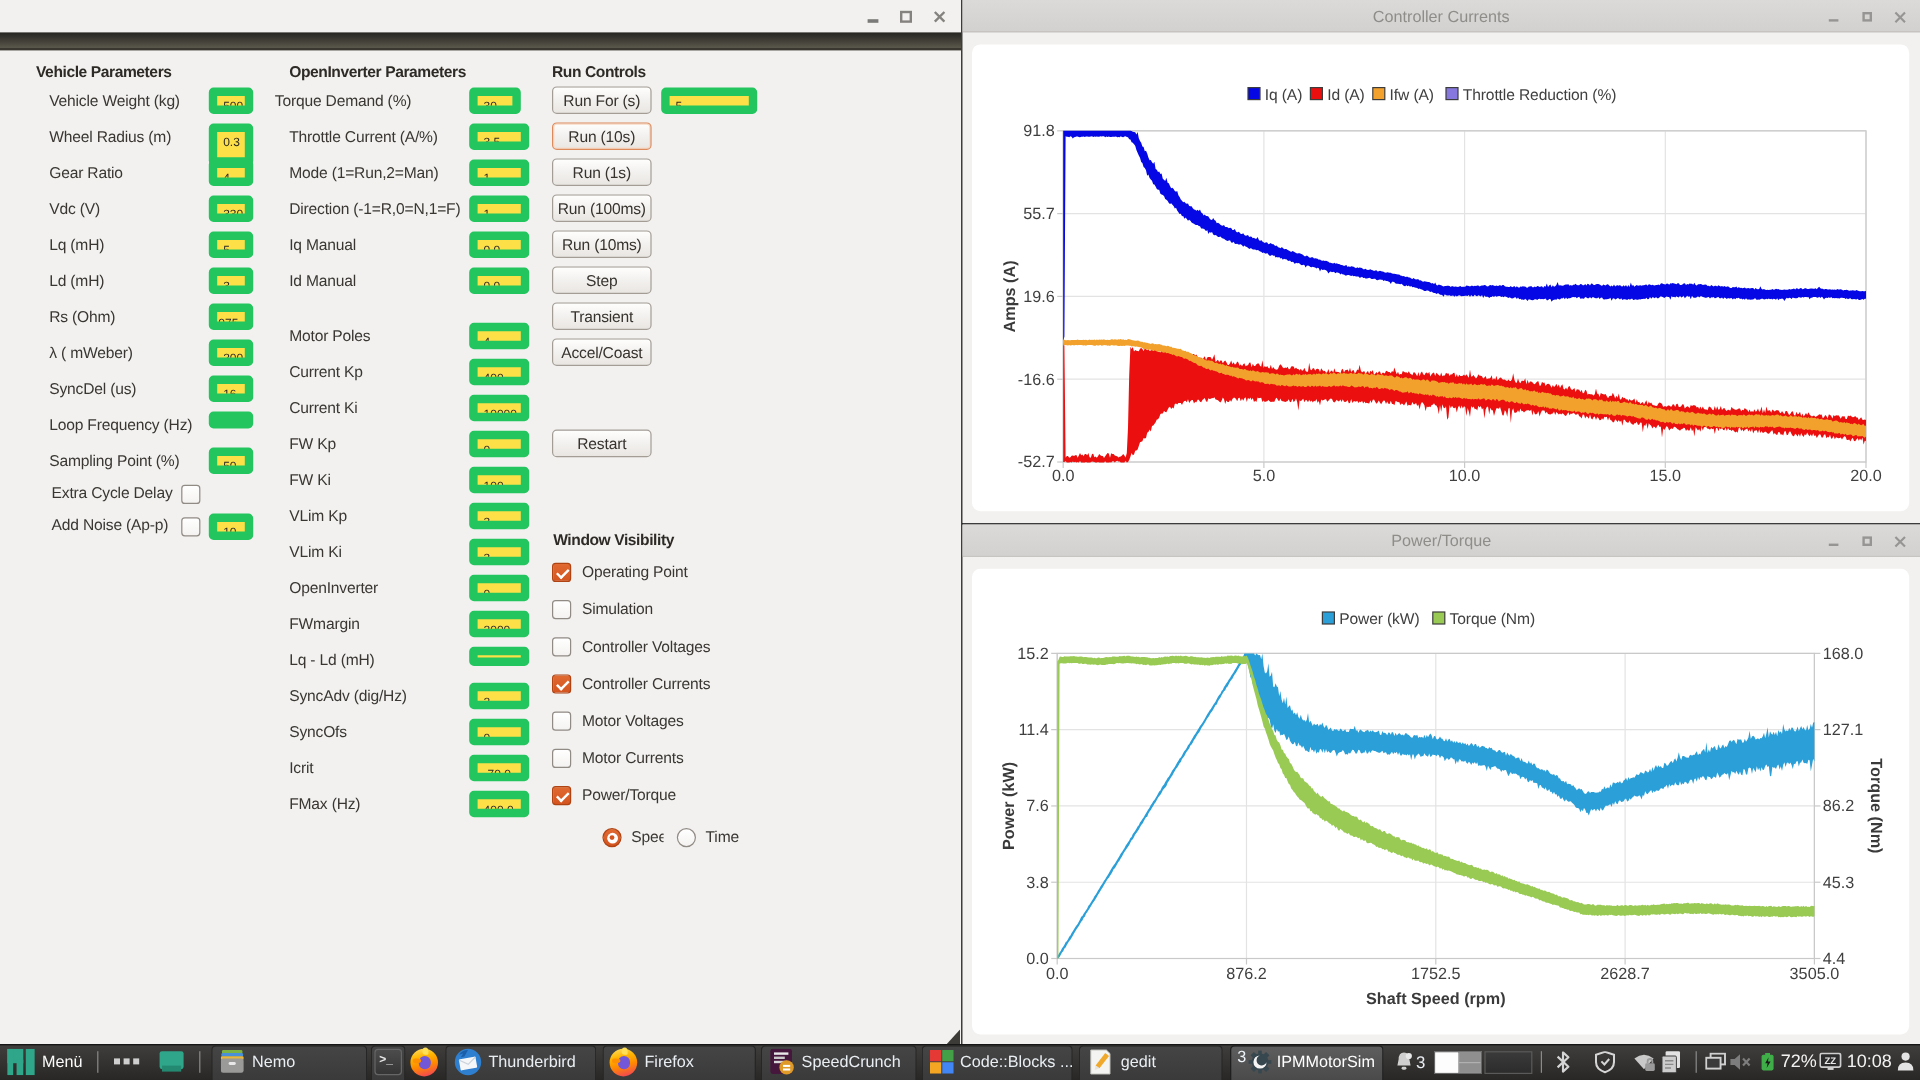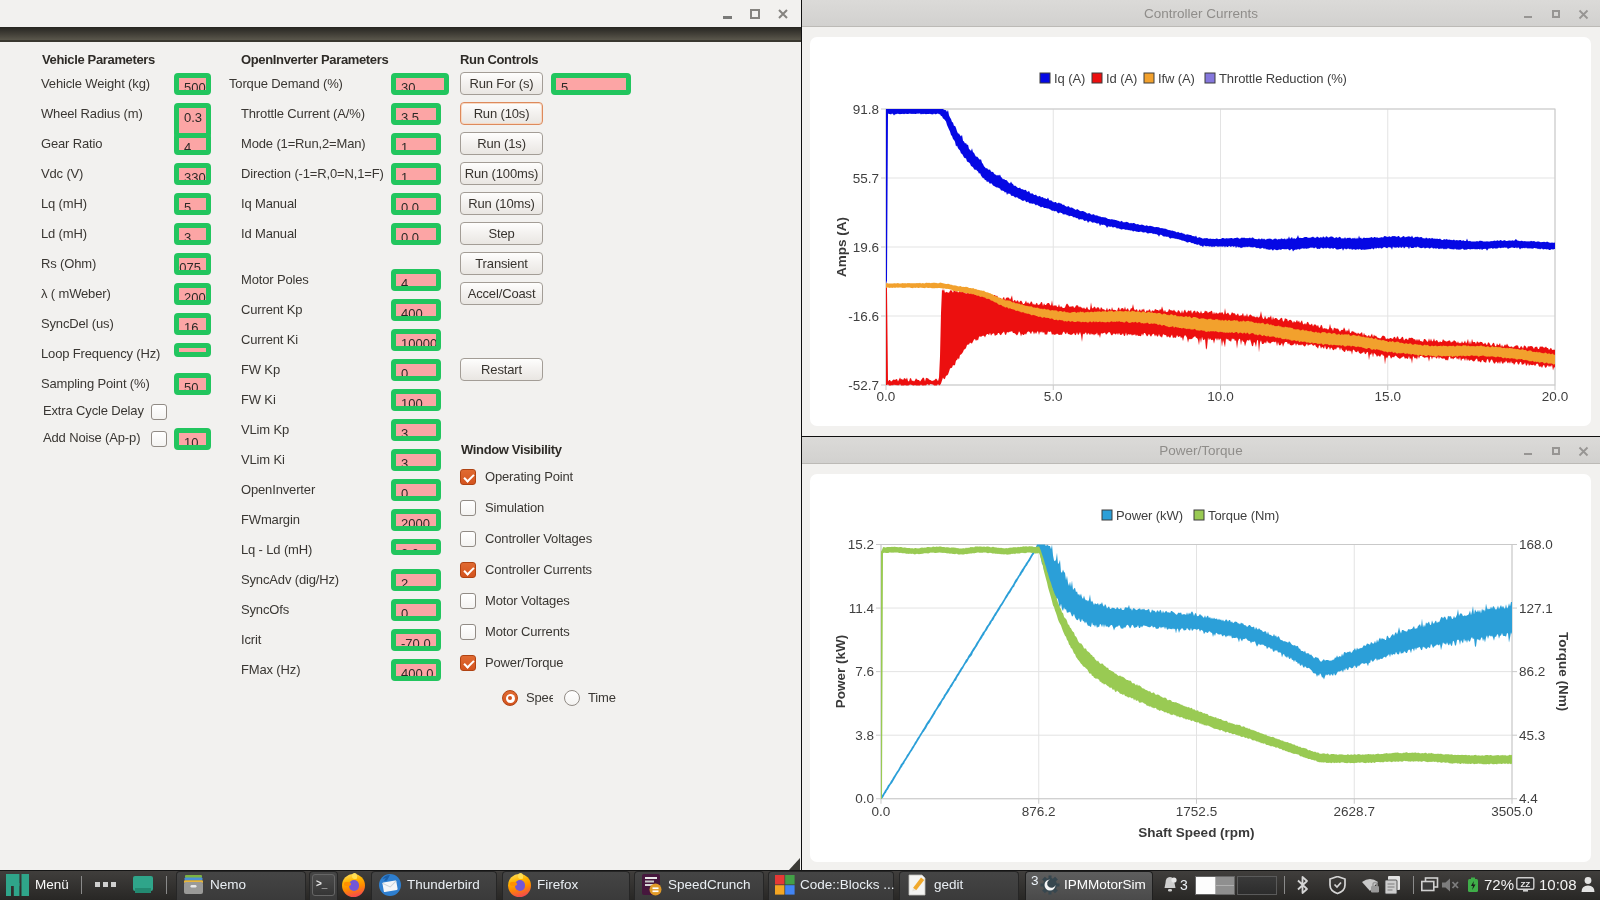--- a/index.html
+++ b/index.html
@@ -2,42 +2,42 @@
 <html><head><meta charset="utf-8"><style>
 *{margin:0;padding:0;box-sizing:border-box}
 html,body{width:1600px;height:900px;overflow:hidden;background:#101010;font-family:"Liberation Sans",sans-serif;}
 .abs{position:absolute}
 .win{position:absolute;overflow:hidden}
 .tbar{position:absolute;left:0;right:0;top:0;height:27px;text-align:center;font-size:13.5px;line-height:27px}
 .tbar.active{background:linear-gradient(#f8f8f7,#e7e6e5 50%,#cfcecc);color:#3c3a38;border-bottom:1px solid #a8a6a2}
 .tbar.inactive{background:linear-gradient(#dbdad8,#d2d1cf);color:#8f8d8a;border-bottom:1px solid #bcbab6}
 .lbl{position:absolute;font-size:13px;letter-spacing:-0.15px;color:#3a3733;white-space:nowrap}
 .hdr{position:absolute;font-size:13px;font-weight:bold;letter-spacing:-0.35px;color:#2e2b27;white-space:nowrap}
-.fld{position:absolute;background:#fca5a5;border:5px solid #22c55e;border-radius:4px;font-size:13px;color:#2b2926;line-height:20px;padding:0 5px;white-space:nowrap;overflow:hidden}
+.fld{position:absolute;background:#fde047;border:7px solid #22c55e;border-radius:4px;font-size:10px;color:#2b2926;line-height:20px;padding:0 5px;white-space:nowrap;overflow:hidden}
 .fld.r{text-align:right;direction:rtl}
 .btn{position:absolute;left:460px;width:83px;height:23px;border:1px solid #a39d96;border-radius:4px;background:linear-gradient(#fefefd,#f4f2f0 45%,#e9e6e2);font-size:13px;letter-spacing:-0.15px;color:#37332e;text-align:center;line-height:21px}
 .btn.focus{border:1px solid #dd8a5c;box-shadow:inset 0 0 0 1px #f7d9c4}
 .cb{position:absolute;width:16px;height:16px;border-radius:3px}
 .cb.off{background:linear-gradient(#fff,#f4f3f1);border:1px solid #918b85}
 .cb.on{background:linear-gradient(#e06a31,#d4541f);border:1px solid #b04312}
 .cb.on:after{content:"";position:absolute;left:3px;top:3.5px;width:8px;height:4px;border-left:2px solid #fff;border-bottom:2px solid #fff;transform:rotate(-45deg)}
 .sep{position:absolute;top:876px;width:1px;height:18px;background:#8a8a8a}
 .ticon{position:absolute;top:873px;width:24px;height:24px}
 .tlbl{position:absolute;font-size:13.5px;color:#e9eef3;line-height:30px;top:870px;white-space:nowrap}
 .taskbtn{position:absolute;top:871px;height:29px;background:linear-gradient(#454545,#3a3a3a);border:1px solid #262626;border-bottom:none;border-radius:4px 4px 0 0}
 svg text{font-family:"Liberation Sans",sans-serif}
 </style></head><body>
 <div class="win" style="left:0;top:0;width:801px;height:870px;background:#f2f1ef">
     <div class="abs" style="left:723px;top:16px;width:9px;height:2.5px;background:#7a7a78"></div>
     <div class="abs" style="left:750px;top:9px;width:10px;height:10px;border:2px solid #85837f"></div>
     <svg class="abs" style="left:778px;top:9px" width="10" height="10">
       <path d="M1,1 L9,9 M9,1 L1,9" stroke="#85837f" stroke-width="2"></path>
     </svg>
     <div class="abs" style="left:0;top:27px;width:801px;height:15px;background:linear-gradient(#262521,#45423a 60%,#5a574c);border-bottom:2px solid #39372f"></div>
-    <div class="hdr" style="left:42px;top:52px">Vehicle Parameters</div>
+    <div class="hdr" style="left:30px;top:52px">Vehicle Parameters</div>
     <div class="hdr" style="left:241px;top:52px">OpenInverter Parameters</div>
     <div class="hdr" style="left:460px;top:52px">Run Controls</div>
     <div class="hdr" style="left:461px;top:442px">Window Visibility</div>
     <div class="lbl" style="left:41px;top:76px">Vehicle Weight (kg)</div>
     <div class="fld" style="left:174px;top:73px;width:37px;height:22px">500</div>
     <div class="lbl" style="left:41px;top:106px">Wheel Radius (m)</div>
     <div class="fld" style="left:174px;top:103px;width:37px;height:35px">0.3</div>
     <div class="lbl" style="left:41px;top:136px">Gear Ratio</div>
     <div class="fld" style="left:174px;top:133px;width:37px;height:22px">4</div>
     <div class="lbl" style="left:41px;top:166px">Vdc (V)</div>
@@ -55,21 +55,21 @@
     <div class="lbl" style="left:41px;top:346px">Loop Frequency (Hz)</div>
     <div class="fld r" style="left:174px;top:343px;width:37px;height:14px">8800</div>
     <div class="lbl" style="left:41px;top:376px">Sampling Point (%)</div>
     <div class="fld" style="left:174px;top:373px;width:37px;height:22px">50</div>
     <div class="lbl" style="left:43px;top:403px">Extra Cycle Delay</div>
     <div class="cb off" style="left:151px;top:404px"></div>
     <div class="lbl" style="left:43px;top:430px">Add Noise (Ap-p)</div>
     <div class="cb off" style="left:151px;top:431px"></div>
     <div class="fld" style="left:174px;top:428px;width:37px;height:22px">10</div>
     <div class="lbl" style="left:229px;top:76px">Torque Demand (%)</div>
-    <div class="fld" style="left:391px;top:73px;width:58px;height:22px">30</div>
+    <div class="fld" style="left:391px;top:73px;width:43px;height:22px">30</div>
     <div class="lbl" style="left:241px;top:106px">Throttle Current (A/%)</div>
     <div class="fld" style="left:391px;top:103px;width:50px;height:22px">3.5</div>
     <div class="lbl" style="left:241px;top:136px">Mode (1=Run,2=Man)</div>
     <div class="fld" style="left:391px;top:133px;width:50px;height:22px">1</div>
     <div class="lbl" style="left:241px;top:166px">Direction (-1=R,0=N,1=F)</div>
     <div class="fld" style="left:391px;top:163px;width:50px;height:22px">1</div>
     <div class="lbl" style="left:241px;top:196px">Iq Manual</div>
     <div class="fld" style="left:391px;top:193px;width:50px;height:22px">0.0</div>
     <div class="lbl" style="left:241px;top:226px">Id Manual</div>
     <div class="fld" style="left:391px;top:223px;width:50px;height:22px">0.0</div>

